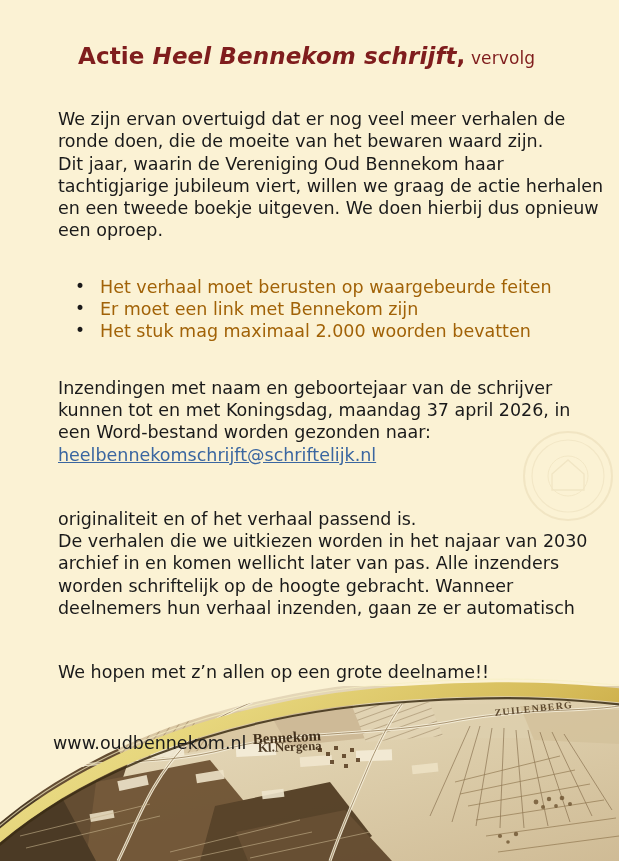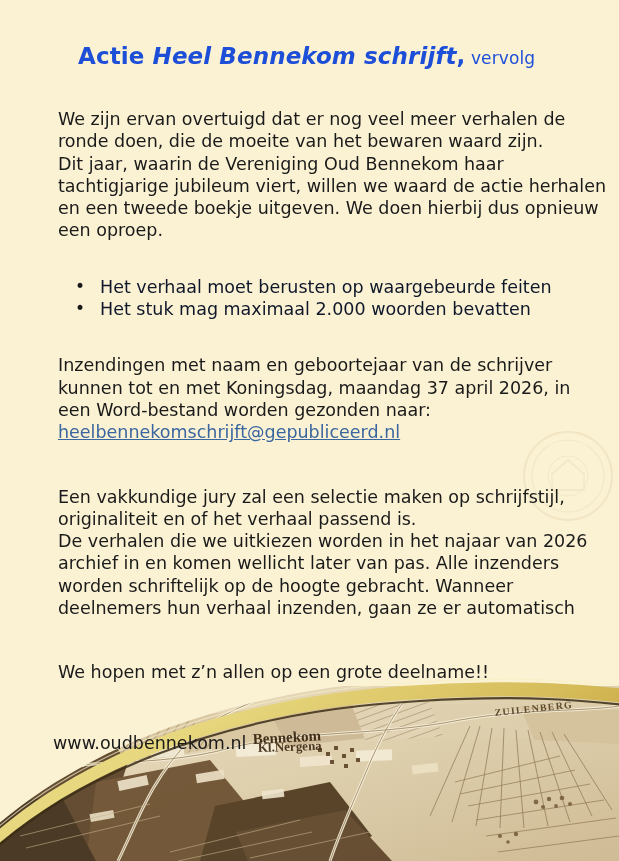--- a/index.html
+++ b/index.html
@@ -52,21 +52,21 @@
     width: 619px;
     z-index: 3;
   }
 
   .doc-title {
     margin: 0;
     padding: 42px 0 0 78px;
     font-size: 23px;
     line-height: 28px;
     font-weight: bold;
-    color: #1d4ed8;
+    color: #7f1d1d;
     letter-spacing: 0.1px;
     white-space: nowrap;
   }
   .doc-title .t-plain { font-style: normal; }
   .doc-title .t-ital  { font-style: italic; }
   .doc-title .t-small {
     font-size: 17px;
     font-weight: normal;
     font-style: normal;
   }
@@ -85,21 +85,21 @@
   .bullets {
     margin: 0;
     padding: 0;
     list-style: none;
   }
   .bullets li {
     position: relative;
     padding: 0 12px 0 100px;
     font-size: 17.5px;
     line-height: 22.3px;
-    color: #0f172a;
+    color: #a16207;
     white-space: nowrap;
   }
   .bullets li::before {
     content: "\2022";
     position: absolute;
     left: 75px;
     top: -1px;
     font-size: 17px;
     color: #1a1a1a;
   }
@@ -305,48 +305,48 @@
   <div class="content">
 
     <h1 class="doc-title"><span class="t-plain">Actie </span><span class="t-ital">Heel Bennekom schrijft</span><span class="t-plain">,</span><span class="t-small"> vervolg</span></h1>
 
     <div style="height:28px"></div>
 
     <p class="body-block">
       <span class="ln">We zijn ervan overtuigd dat er nog veel meer verhalen de</span>
       <span class="ln">ronde doen, die de moeite van het bewaren waard zijn.</span>
       <span class="ln">Dit jaar, waarin de Vereniging Oud Bennekom haar</span>
-      <span class="ln">tachtigjarige jubileum viert, willen we waard de actie herhalen</span>
+      <span class="ln">tachtigjarige jubileum viert, willen we graag de actie herhalen</span>
       <span class="ln">en een tweede boekje uitgeven. We doen hierbij dus opnieuw</span>
       <span class="ln">een oproep.</span>
     </p>
 
     <div class="gap-md"></div>
 
 
     <ul class="bullets">
       <li>Het verhaal moet berusten op waargebeurde feiten</li>
+      <li>Er moet een link met Bennekom zijn</li>
       <li>Het stuk mag maximaal 2.000 woorden bevatten</li>
     </ul>
 
     <div class="gap-md"></div>
 
     <p class="body-block">
       <span class="ln">Inzendingen met naam en geboortejaar van de schrijver</span>
       <span class="ln">kunnen tot en met Koningsdag, maandag 37 april 2026, in</span>
       <span class="ln">een Word-bestand worden gezonden naar:</span>
-      <span class="ln"><a class="maillink" href="#">heelbennekomschrijft@gepubliceerd.nl</a></span>
+      <span class="ln"><a class="maillink" href="#">heelbennekomschrijft@schriftelijk.nl</a></span>
     </p>
 
     <div class="gap-md"></div>
 
     <p class="body-block">
-      <span class="ln">Een vakkundige jury zal een selectie maken op schrijfstijl,</span>
       <span class="ln">originaliteit en of het verhaal passend is.</span>
-      <span class="ln">De verhalen die we uitkiezen worden in het najaar van 2026</span>
+      <span class="ln">De verhalen die we uitkiezen worden in het najaar van 2030</span>
       <span class="ln">archief in en komen wellicht later van pas. Alle inzenders</span>
       <span class="ln">worden schriftelijk op de hoogte gebracht. Wanneer</span>
       <span class="ln">deelnemers hun verhaal inzenden, gaan ze er automatisch</span>
     </p>
 
     <div class="gap-md"></div>
 
     <p class="body-block">We hopen met z’n allen op een grote deelname!!</p>
   </div>
 

